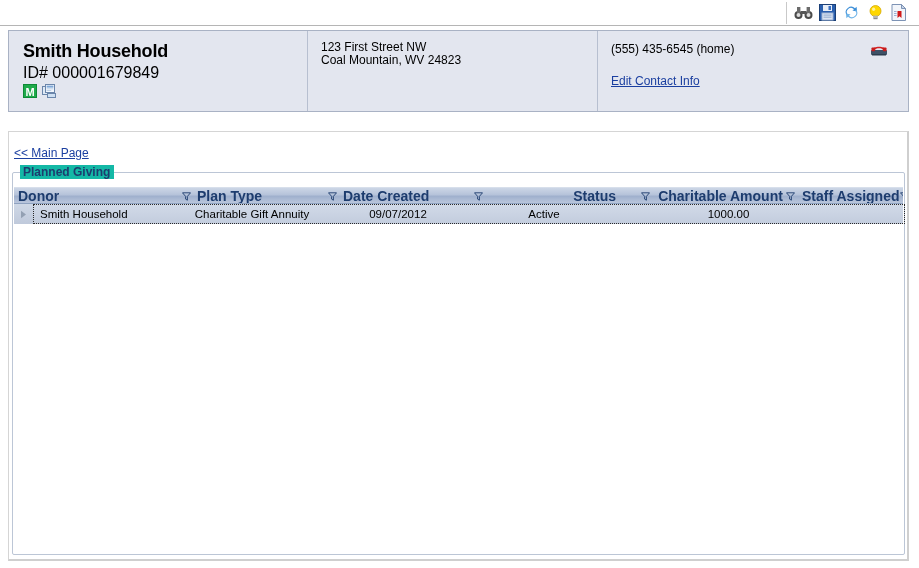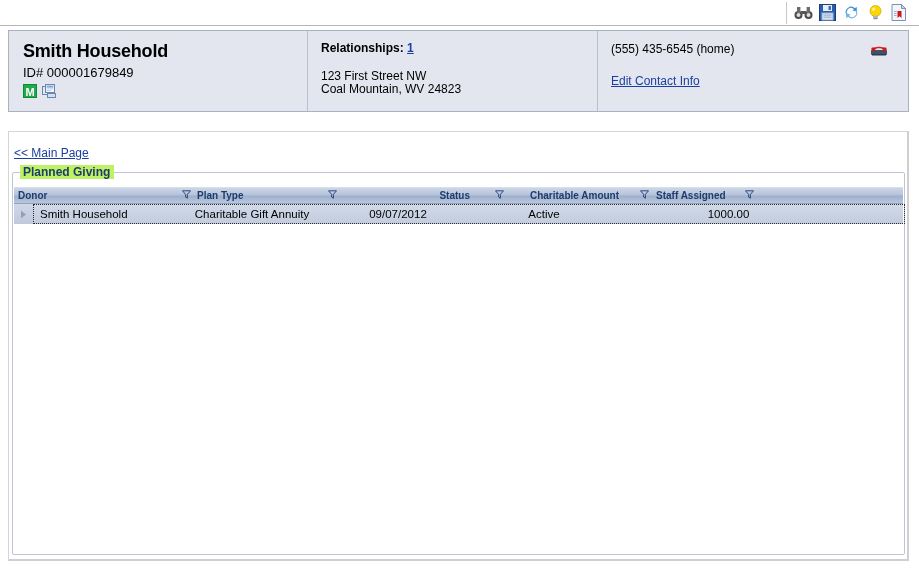--- a/index.html
+++ b/index.html
@@ -65,21 +65,21 @@
 
   .household-name {
     font-size: 18px;
     font-weight: bold;
     letter-spacing: -0.2px;
     color: #000;
     line-height: 21px;
     margin: 0 0 4px 0;
   }
   .household-id {
-    font-size: 13px;
+    font-size: 16px;
     color: #000;
     line-height: 14px;
     margin-bottom: 4px;
   }
   .badge-row { display: flex; align-items: center; gap: 5px; }
   .m-badge {
     width: 14px; height: 14px;
     background: #1faa4b;
     color: #ffffff;
     font-size: 11px;
@@ -153,21 +153,21 @@
     left: 3px; top: 40px;
     width: 893px; height: 383px;
     border: 1px solid #bcc6d6;
     border-radius: 2px;
     box-sizing: border-box;
     background: #ffffff;
   }
   .groupbox-title {
     position: absolute;
     left: 7px; top: -8px;
-    background: #bef264;
+    background: #14b8a6;
     padding: 0 4px 0 3px;
     font-size: 12px;
     font-weight: bold;
     color: #1d3c6e;
     white-space: nowrap;
   }
 
   
   .grid {
     position: absolute;
@@ -181,21 +181,21 @@
     background: linear-gradient(to bottom, #ccd6e6 0%, #b6c3da 45%, #9fb0cd 55%, #bac6dc 100%);
     border-top: 1px solid #d7dfeb;
     border-bottom: 1px solid #8fa2c0;
     box-sizing: border-box;
     align-items: center;
   }
   .gh-cell {
     display: flex;
     align-items: center;
     height: 100%;
-    font-size: 10px;
+    font-size: 14px;
     font-weight: bold;
     color: #1d3c6e;
     box-sizing: border-box;
     position: relative;
     overflow: hidden;
     white-space: nowrap;
     cursor: pointer;
   }
   .gh-label { padding-left: 4px; }
   .gh-label.rightal { padding-left: 0; margin-left: auto; padding-right: 2px; }
@@ -240,21 +240,21 @@
   .gr-cell.center { justify-content: center; }
   .gr-cell.left { padding-left: 6px; }
 
   
   .c-donor  { width: 164px; }
   .c-plan   { width: 146px; }
   .c-date   { width: 146px; }
   .c-status { width: 146px; justify-content: space-between; }
   .c-blank  { width: 41px; }
   .c-amount { width: 141px; }
-  .c-staff  { width: 105px; justify-content: center; }
+  .c-staff  { width: 105px; }
 
   .rc-donor  { width: 145px; }
   .rc-plan   { width: 146px; }
   .rc-date   { width: 146px; }
   .rc-status { width: 146px; }
   .rc-blank  { width: 41px; }
   .rc-amount { width: 141px; }
   .rc-staff  { width: 105px; }
 </style>
 </head>
@@ -328,24 +328,20 @@
           <rect x="4.6" y="1.6" width="6.8" height="2" fill="#7fa8d8"></rect>
           <rect x="4.6" y="4.4" width="6.8" height="0.9" fill="#b8cce4"></rect>
           <rect x="4.6" y="6.0" width="4.6" height="0.9" fill="#b8cce4"></rect>
           <rect x="5.5" y="9.5" width="8" height="4" fill="#cfe0f2" stroke="#6b86ab"></rect>
         </svg>
       </span>
     </div>
   </div>
 
   <div class="hp-cell two">
-    <div class="rel-line">
-      <span>Relationships:</span>
-      <a>1</a>
-    </div>
     <div class="address-line">123 First Street NW</div>
     <div class="address-line">Coal Mountain, WV 24823</div>
   </div>
 
   <div class="hp-cell three">
     <div class="phone-row">
       <span class="phone-text">(555) 435-6545 (home)</span>
       <span class="phone-icon">
         <svg width="18" height="14" viewBox="0 0 18 14">
           <rect x="1" y="8" width="16" height="5" rx="1" fill="#3e5166"></rect>
@@ -377,20 +373,28 @@
 
         <div class="gh-cell c-plan">
           <span class="funnel lead">
             <svg width="9" height="9" viewBox="0 0 9 9">
                 <path d="M0.5 0.8 H8.5 L5.4 4.4 V8.2 L3.6 7.1 V4.4 Z" fill="none" stroke="#1d3c6e" stroke-width="0.9"></path>
               </svg>
           </span>
           <span class="gh-label">Plan Type</span>
         </div>
 
+        <div class="gh-cell c-date">
+          <span class="funnel lead">
+            <svg width="9" height="9" viewBox="0 0 9 9">
+                <path d="M0.5 0.8 H8.5 L5.4 4.4 V8.2 L3.6 7.1 V4.4 Z" fill="none" stroke="#1d3c6e" stroke-width="0.9"></path>
+              </svg>
+          </span>
+          <span class="gh-label">Date Created</span>
+        </div>
 
         <div class="gh-cell c-status">
           <span class="funnel lead">
             <svg width="9" height="9" viewBox="0 0 9 9">
                 <path d="M0.5 0.8 H8.5 L5.4 4.4 V8.2 L3.6 7.1 V4.4 Z" fill="none" stroke="#1d3c6e" stroke-width="0.9"></path>
               </svg>
           </span>
           <span class="gh-label">Status</span>
         </div>
 

